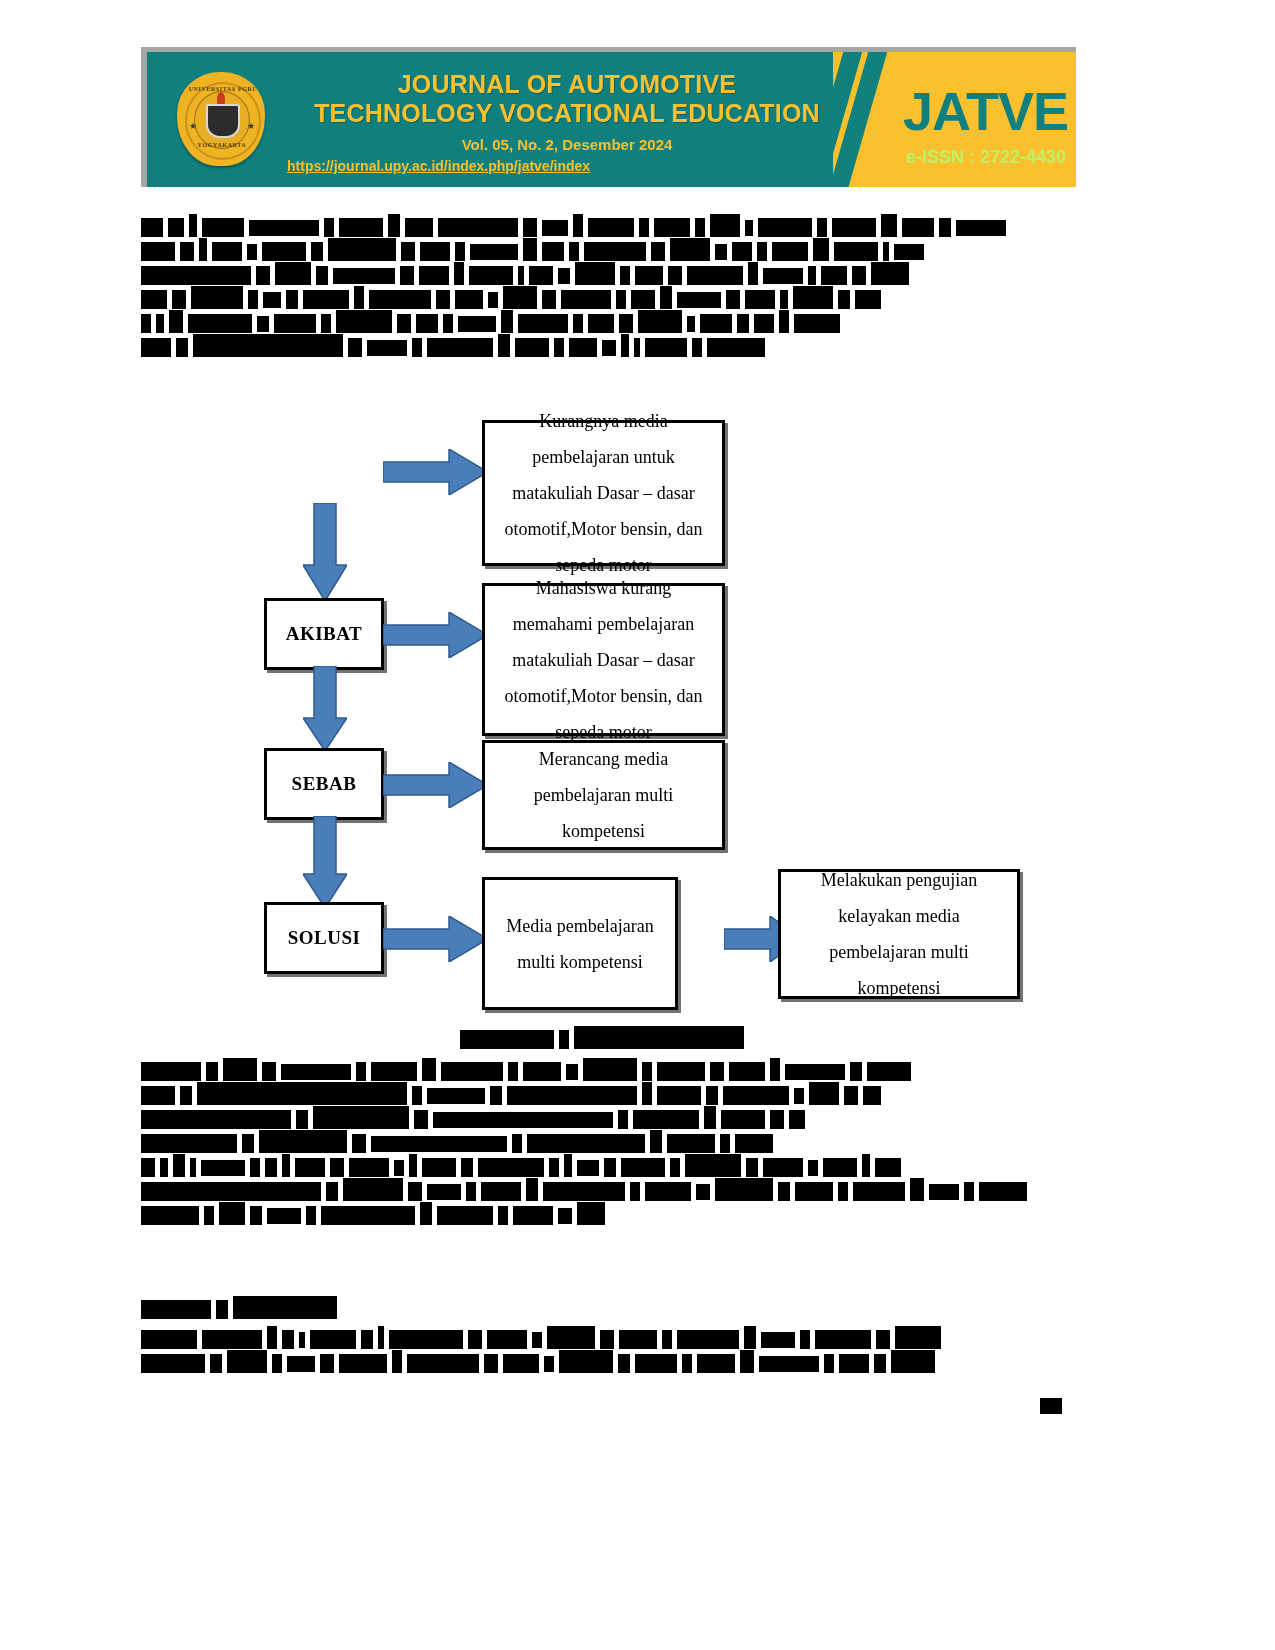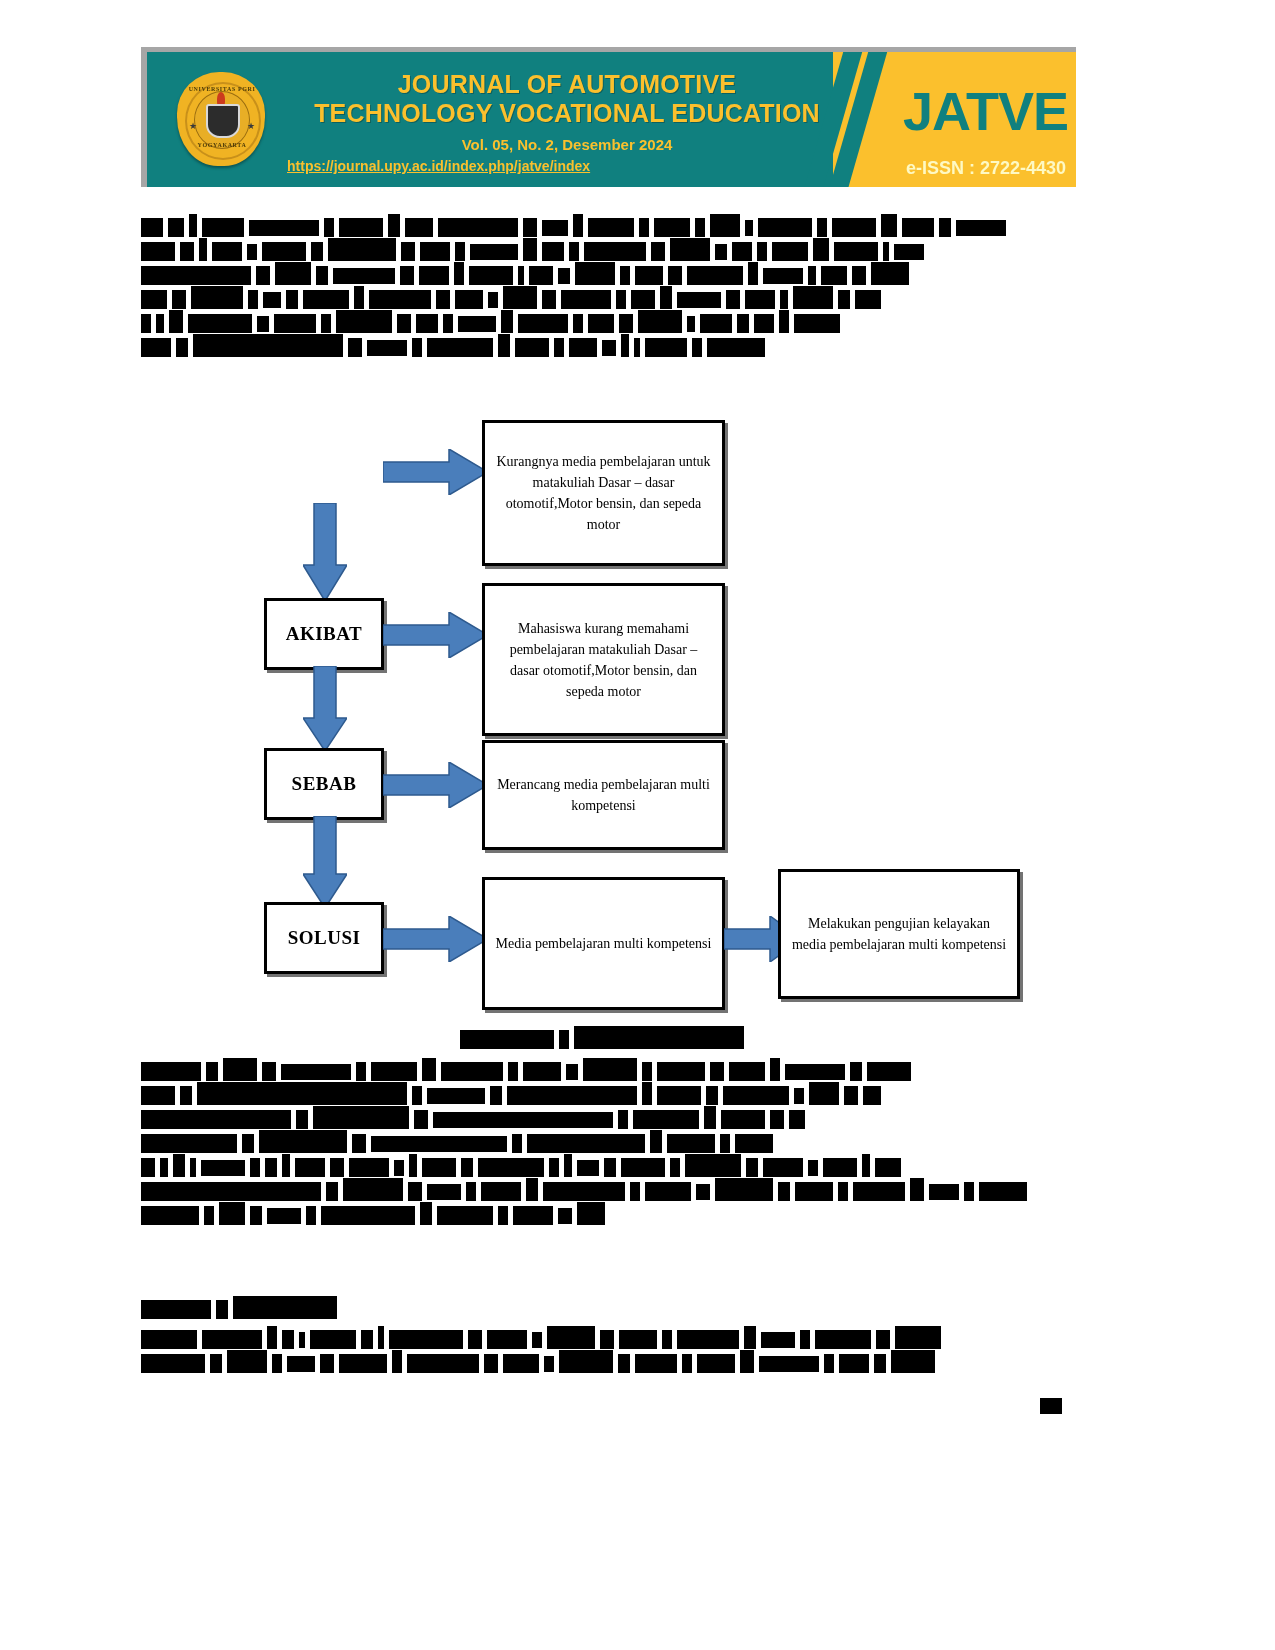--- a/index.html
+++ b/index.html
@@ -169,25 +169,24 @@
     font-family: "Liberation Sans", sans-serif;
     font-weight: bold;
     font-size: 54px;
     letter-spacing: -1px;
     line-height: 54px;
   }
   .jatve-issn {
     position: absolute;
     right: 10px;
     top: 95px;
-    color: #fef9c3;
+    color: #bef264;
     font-family: "Liberation Sans", sans-serif;
     font-weight: bold;
     font-size: 18px;
-    margin-top: 11px;
   }
 
   
   .redact-area { position: absolute; }
   .rline {
     position: relative;
     height: 15px;
     margin-bottom: 9px;
     white-space: nowrap;
   }
@@ -220,22 +219,22 @@
     text-align: center;
     font-family: "Liberation Serif", serif;
     box-shadow: 3px 3px 0 rgba(0,0,0,0.55);
   }
   .dbox.label {
     font-weight: bold;
     font-size: 19px;
     letter-spacing: 0.5px;
   }
   .dbox.content {
-    font-size: 14px;
-    line-height: 21px;
+    font-size: 18px;
+    line-height: 36px;
     padding: 6px 10px;
   }
   .arrow-right {
     position: absolute;
     height: 46px;
   }
   .arrow-right svg, .arrow-down svg { display: block; }
   .arrow-down {
     position: absolute;
     width: 44px;
@@ -362,21 +361,21 @@
   </div>
 
   <div class="dbox label" style="left:123px; top:487px; width:120px; height:72px;">SOLUSI</div>
 
   <div class="arrow-right" style="left:242px; top:501px; width:105px;">
     <svg width="105" height="46" viewBox="0 0 105 46">
       <polygon points="0,13 66,13 66,0 105,23 66,46 66,33 0,33" fill="#4A7EBB" stroke="#2E5A8E" stroke-width="1.5"></polygon>
     </svg>
   </div>
 
-  <div class="dbox content" style="left:341px; top:462px; width:243px; height:133px;">Media pembelajaran multi kompetensi</div>
+  <div class="dbox content" style="left:341px; top:462px; width:196px; height:133px;">Media pembelajaran multi kompetensi</div>
 
   <div class="arrow-right" style="left:583px; top:501px; width:78px;">
     <svg width="78" height="46" viewBox="0 0 78 46">
       <polygon points="0,13 46,13 46,0 78,23 46,46 46,33 0,33" fill="#4A7EBB" stroke="#2E5A8E" stroke-width="1.5"></polygon>
     </svg>
   </div>
 
   <div class="dbox content" style="left:637px; top:454px; width:242px; height:130px;">Melakukan pengujian kelayakan media pembelajaran multi kompetensi</div>
 </div>
 

